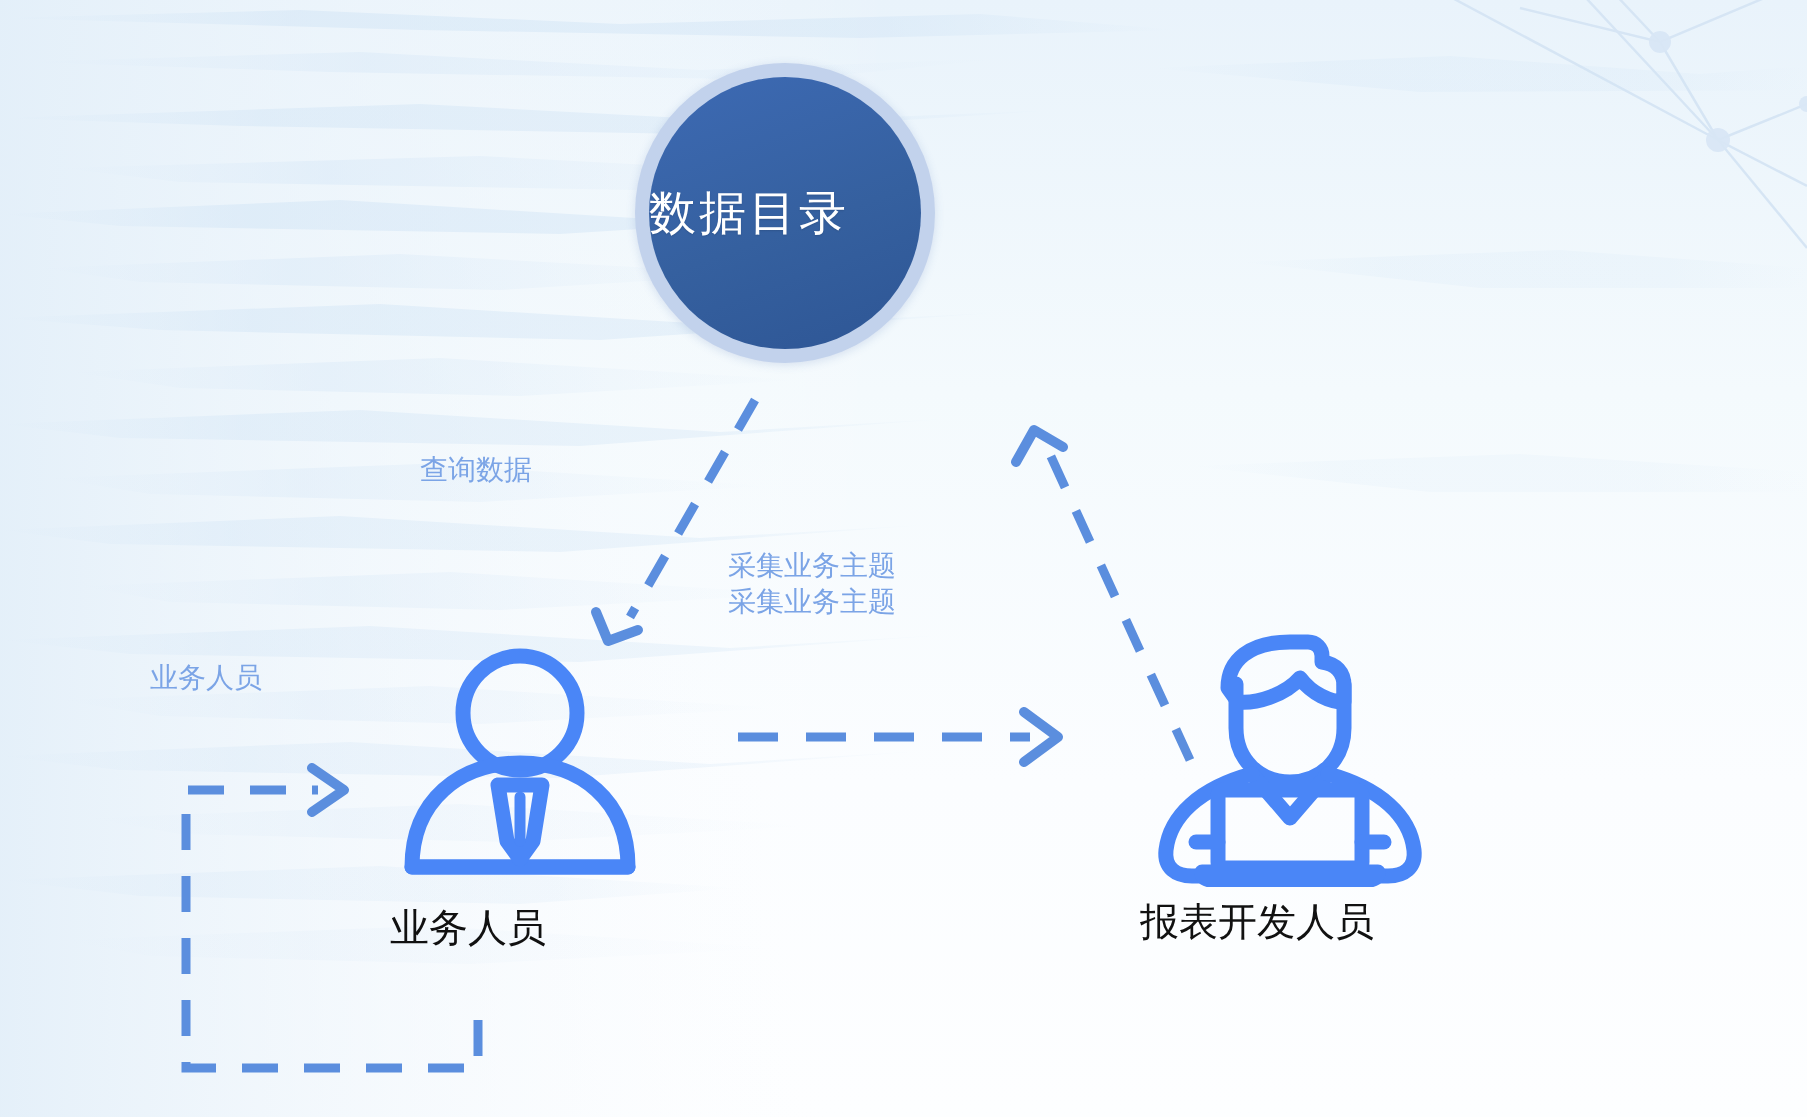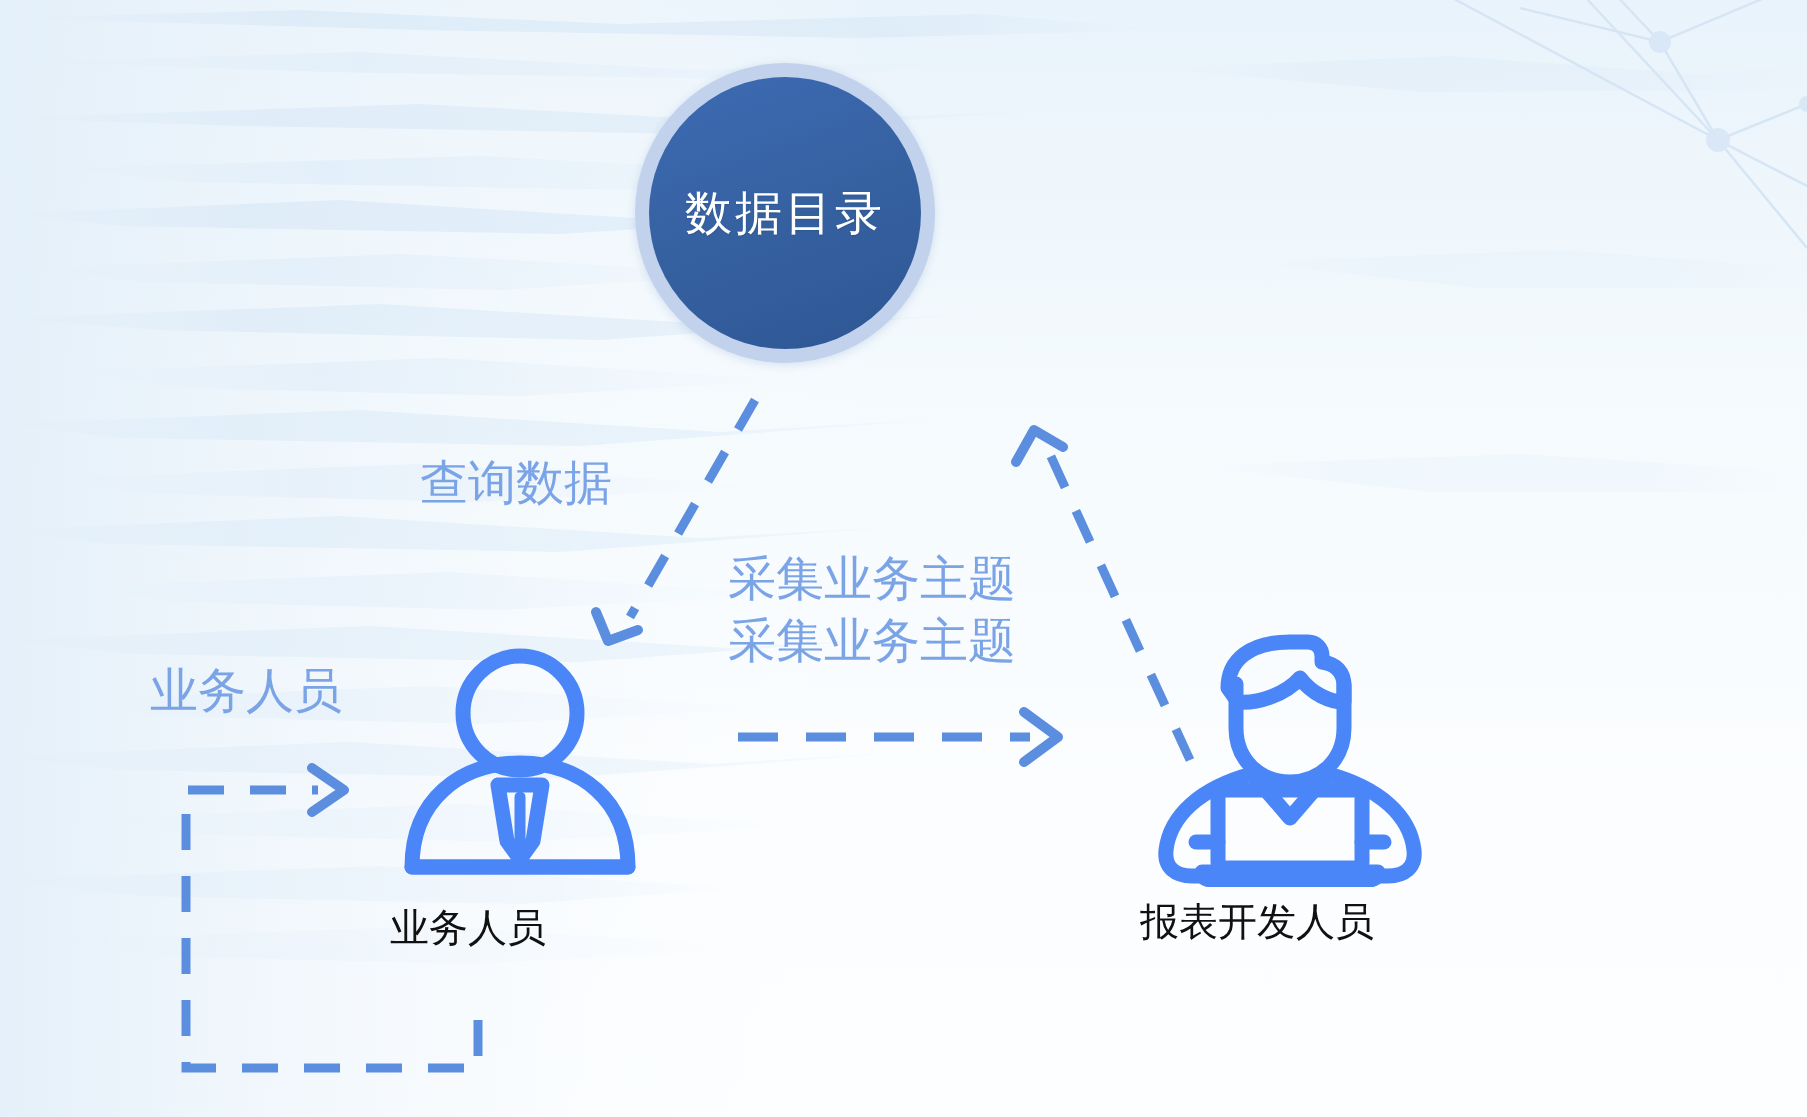--- a/index.html
+++ b/index.html
@@ -17,29 +17,29 @@
   
   #catalog-node{
     position:absolute;left:635px;top:63px;width:300px;height:300px;
     border-radius:50%;
     background:#c2d2ec;
     box-shadow:0 2px 10px rgba(70,110,180,.18);
   }
   #catalog-node .inner{
     position:absolute;left:14px;top:14px;width:272px;height:272px;border-radius:50%;
     background:linear-gradient(160deg,#3d6ab4 0%,#35609f 55%,#2e5695 100%);
-    display:flex;align-items:center;justify-content:center;
+    display:flex;align-items:center;
   }
   #catalog-node .label{
     color:#ffffff;font-size:47px;letter-spacing:3px;font-weight:400;
     text-shadow:0 1px 2px rgba(0,0,0,.12);
   }
 
   
-  .flow-label{position:absolute;color:#7ba4e6;font-size:48px;white-space:nowrap;line-height:1.3;}
+  .flow-label{position:absolute;color:#7ba4e6;font-size:28px;white-space:nowrap;line-height:1.3;}
   #label-query{left:420px;top:452px;}
   #label-build{left:1180px;top:452px;}
   #label-collect{left:728px;top:548px;text-align:left;}
   #label-analysis{left:150px;top:660px;}
 
   
   .actor{position:absolute;display:flex;flex-direction:column;align-items:flex-start;}
   #actor-business{left:390px;top:645px;width:300px;}
   #actor-developer{left:1140px;top:622px;width:340px;}
   .actor-caption{margin-top:6px;color:#111;font-size:39px;white-space:nowrap;}

